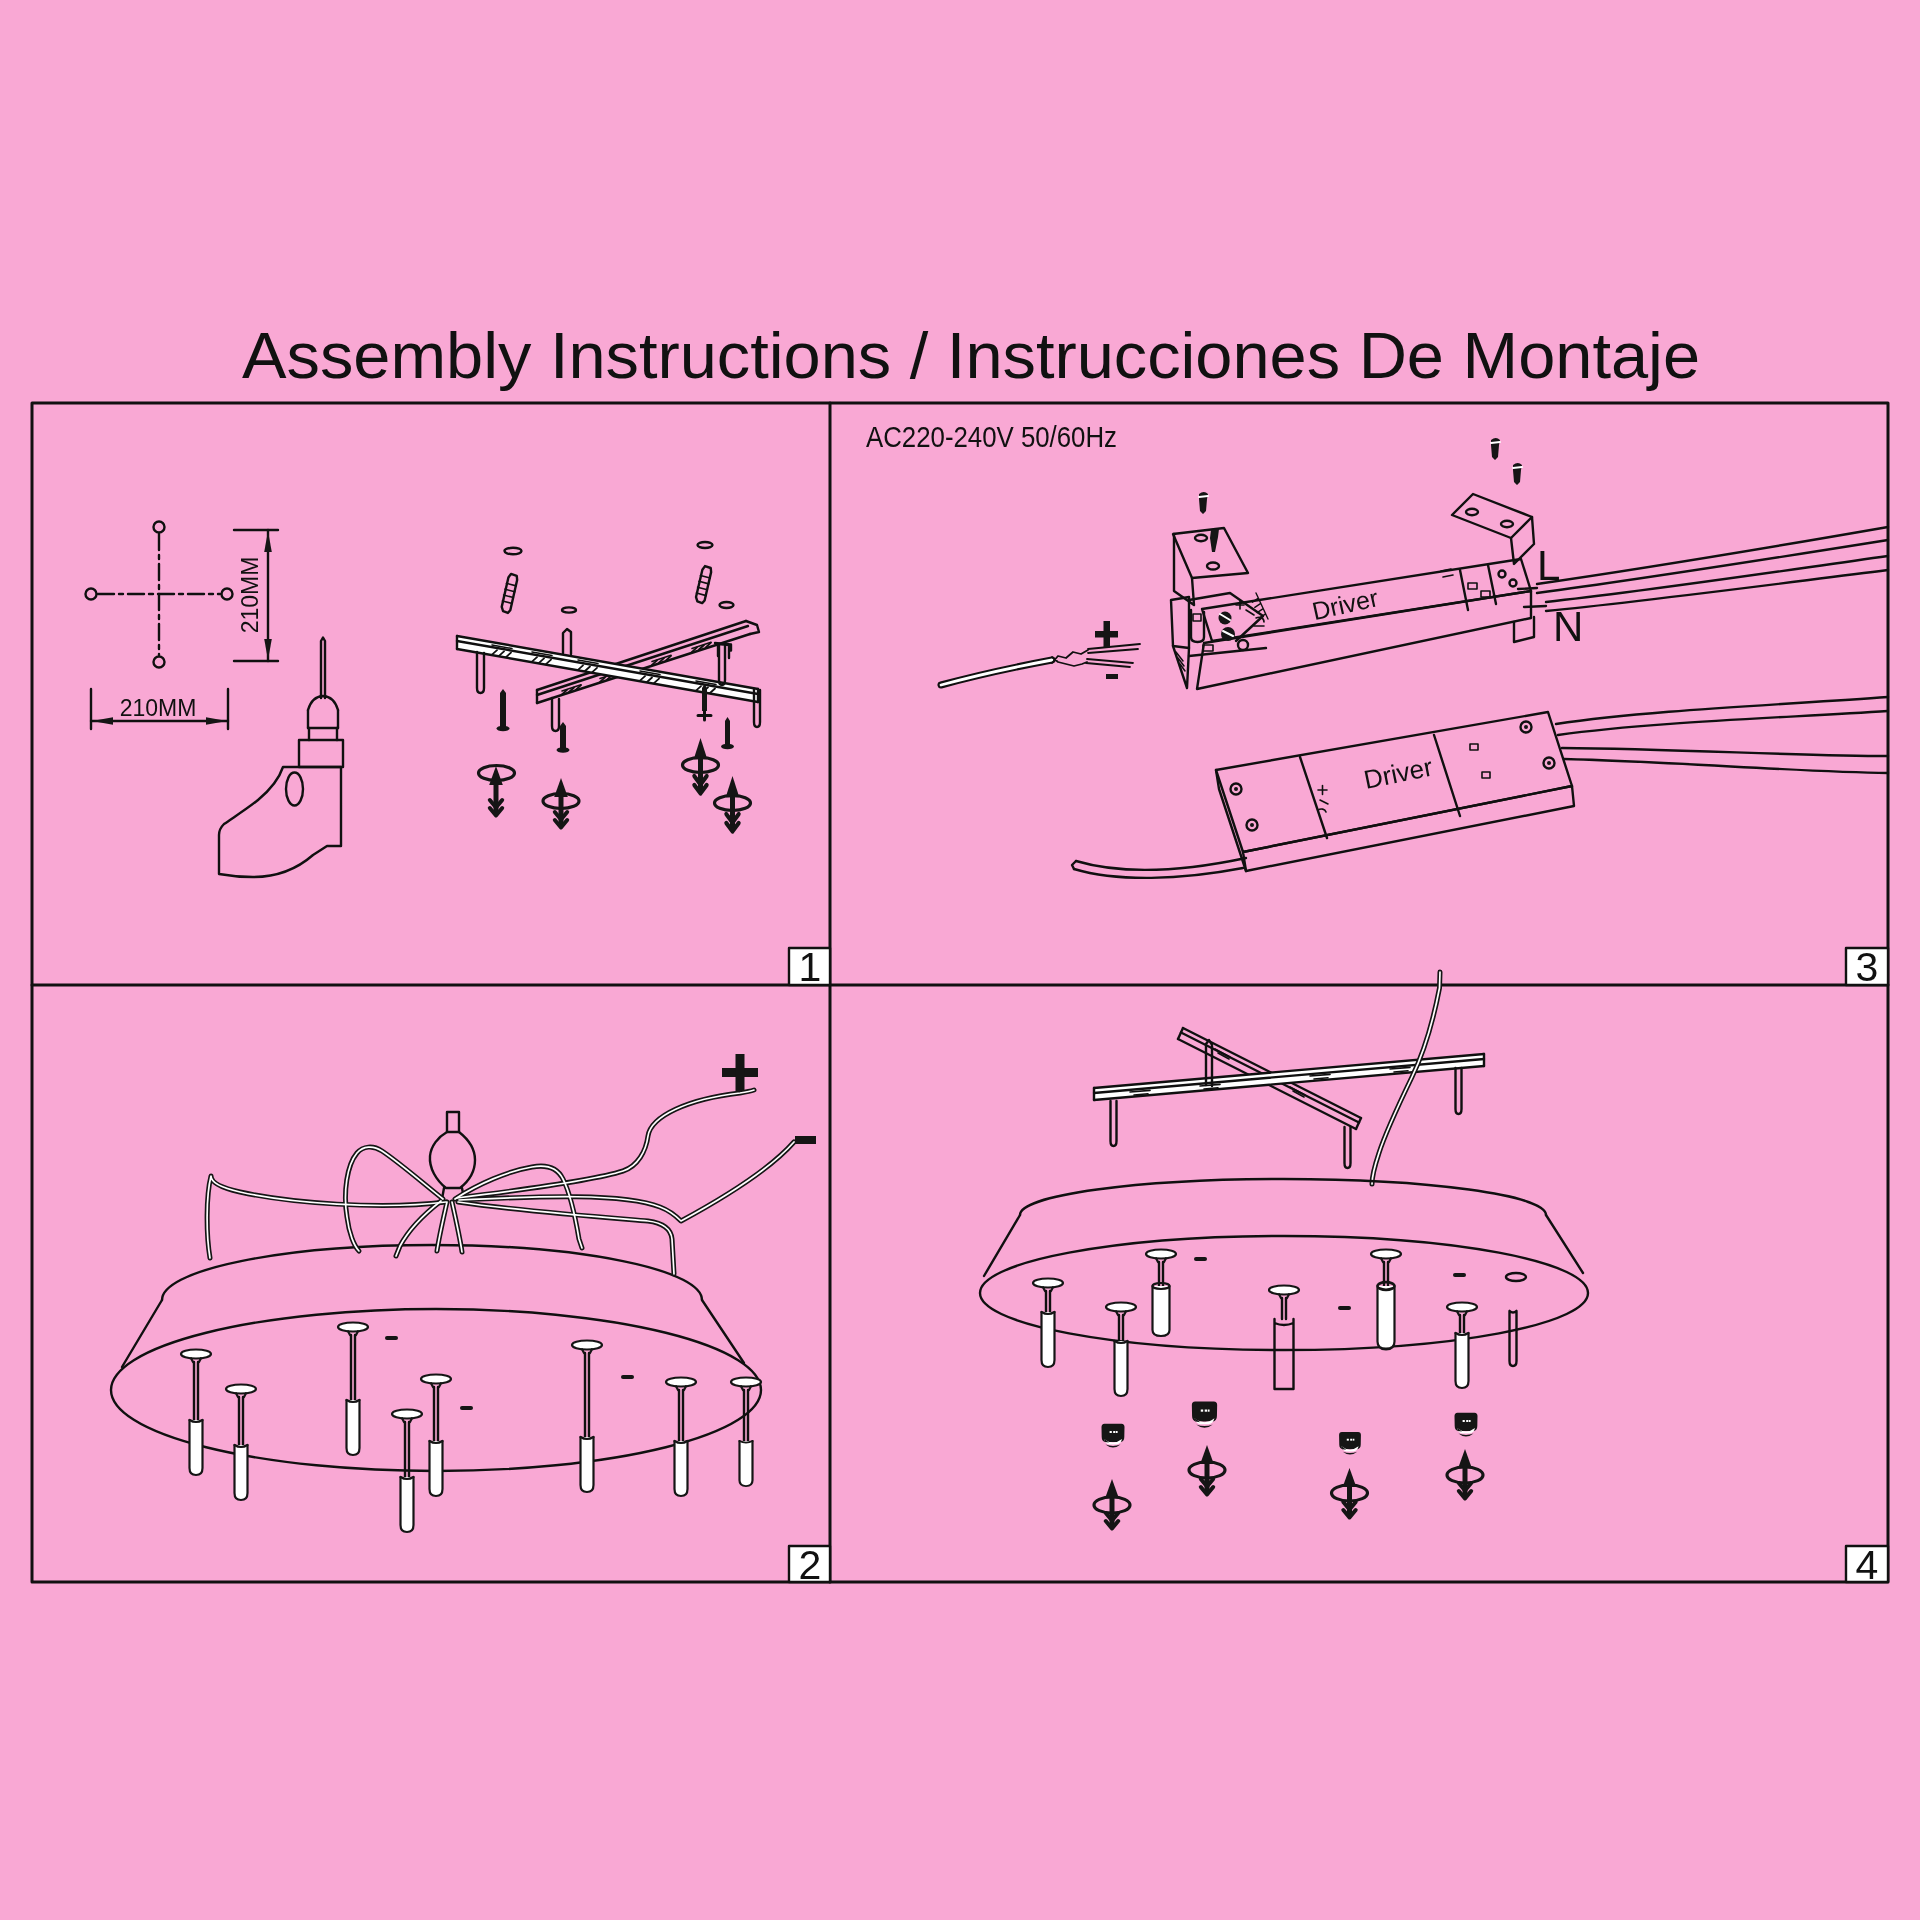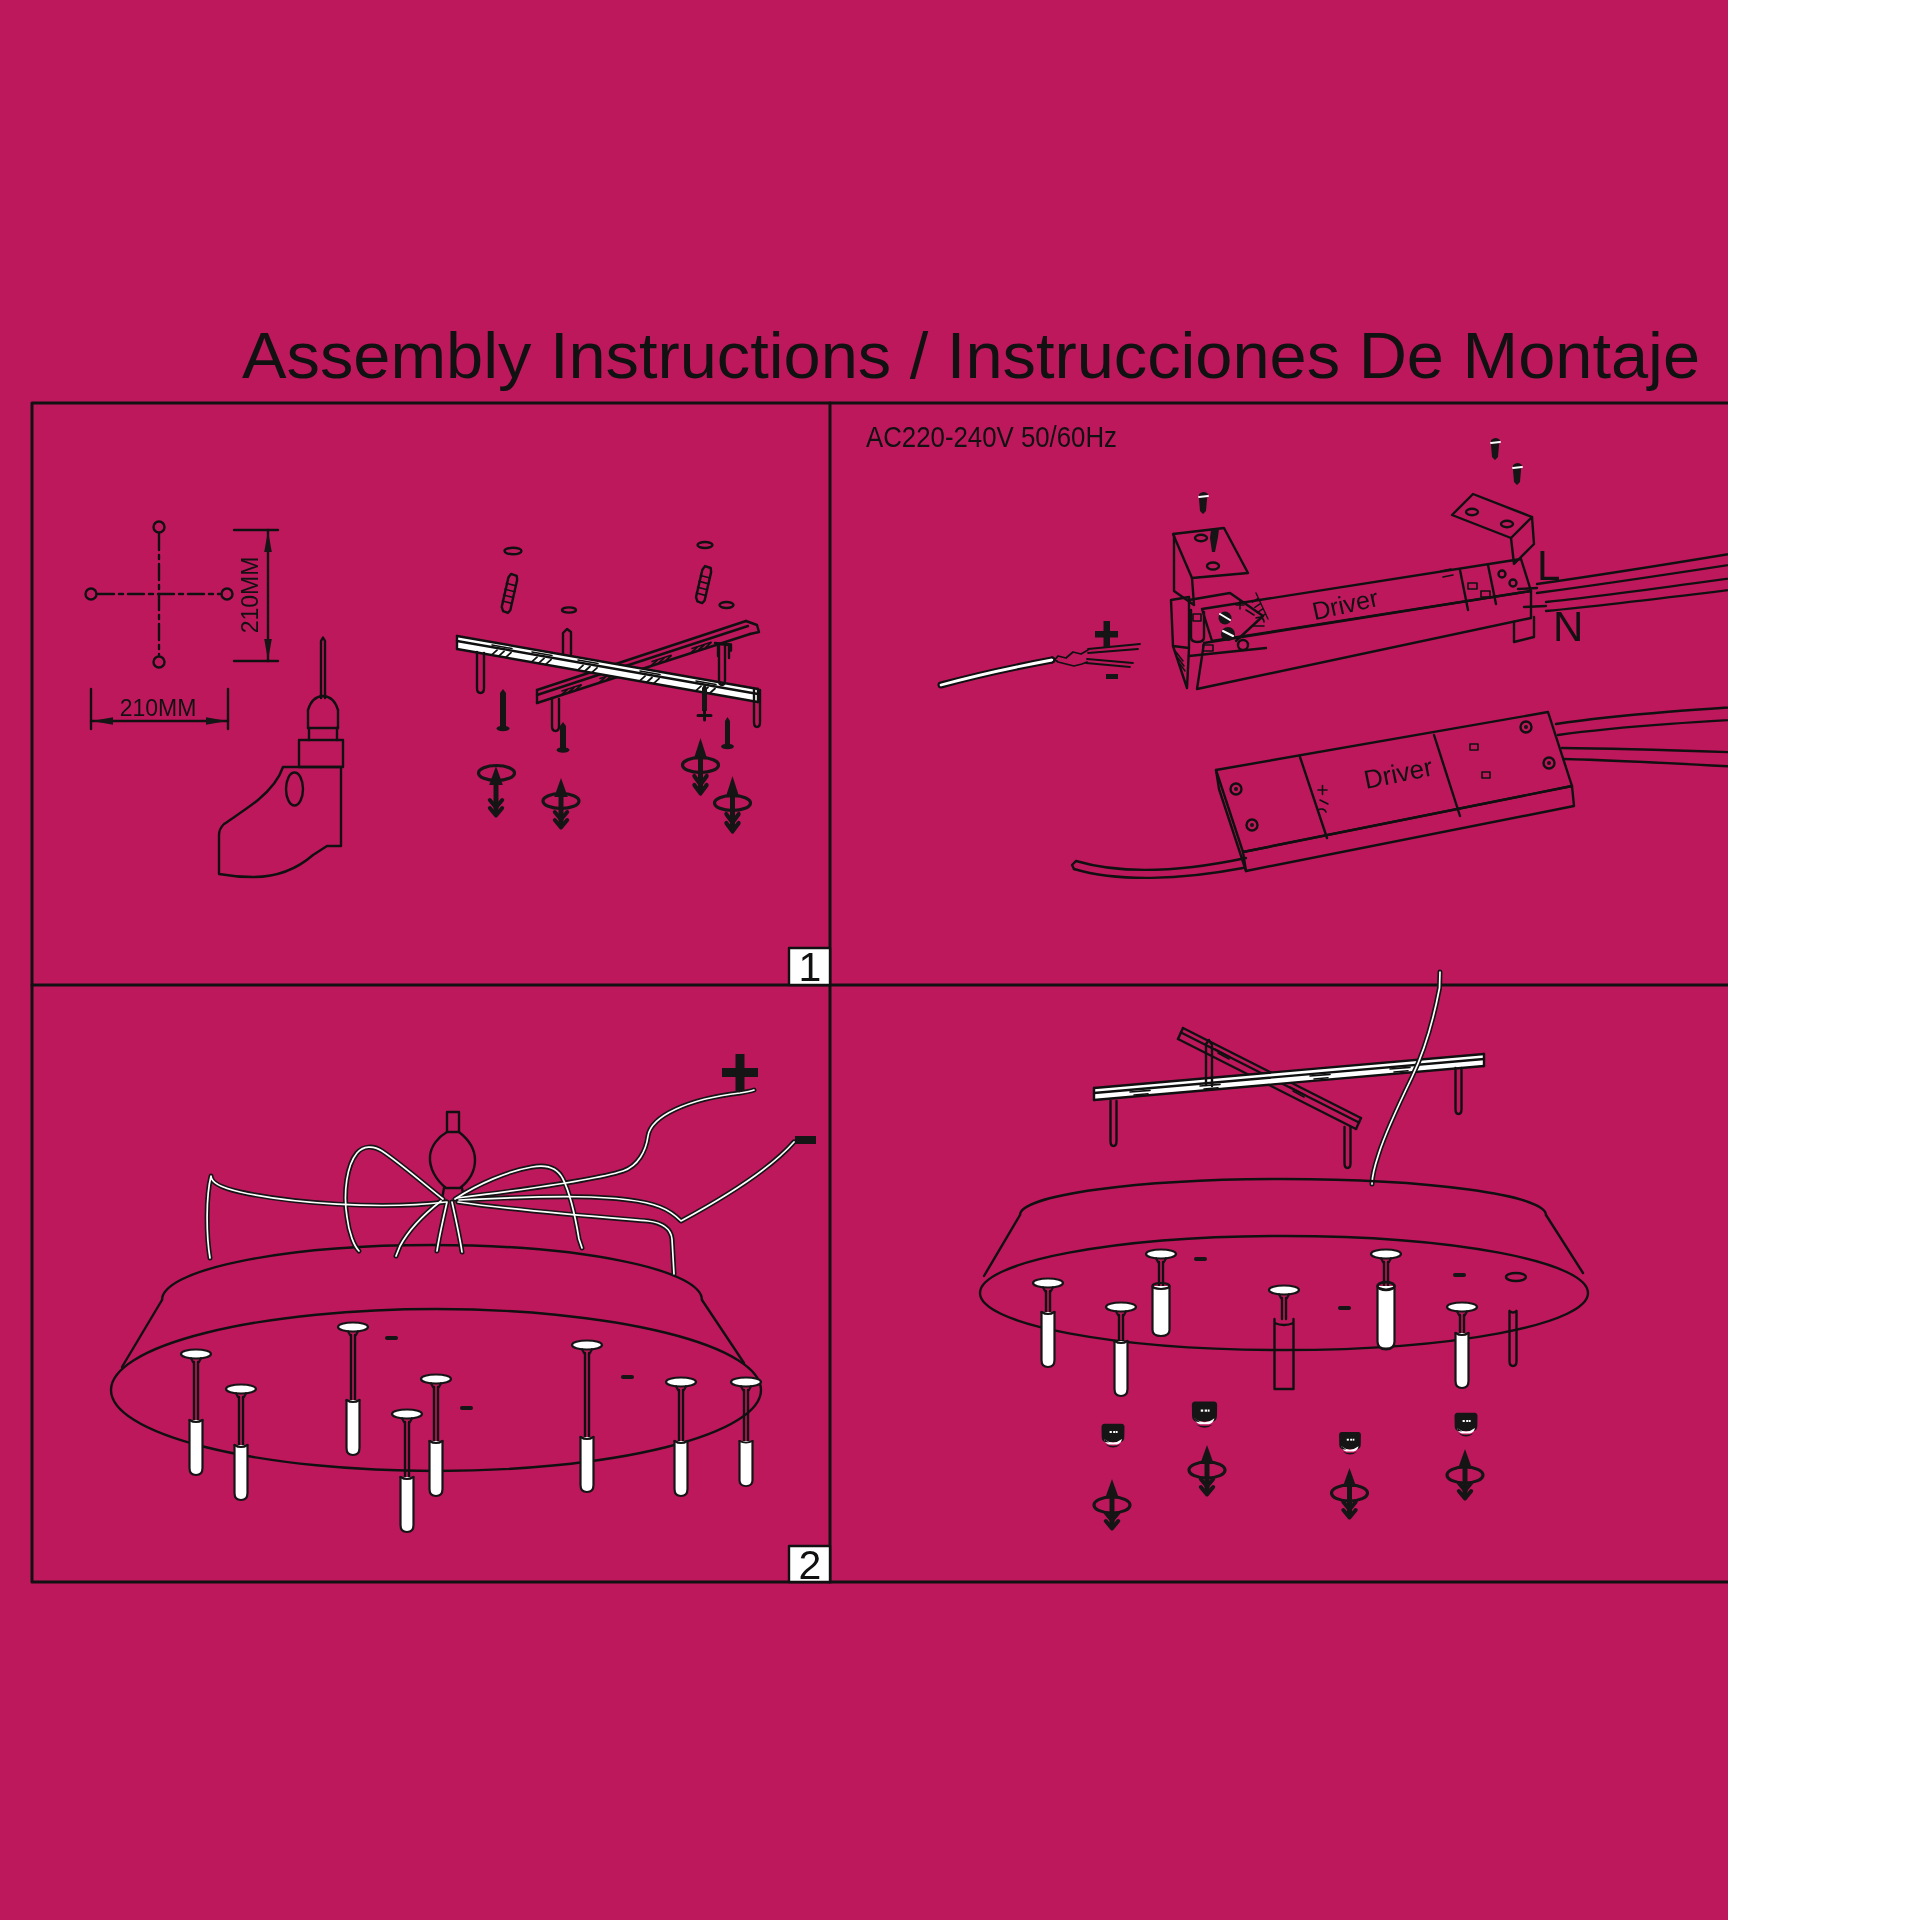--- a/index.html
+++ b/index.html
@@ -1,16 +1,16 @@
 <!DOCTYPE html>
 <html><head>
 <meta charset="utf-8">
 <style>
   html,body{margin:0;padding:0;background:#ffffff;}
-  #page{position:relative;width:1728px;height:1920px;background:#be185d;overflow:hidden;transform:translateZ(0);}
+  #page{position:relative;width:1920px;height:1920px;background:#f9a8d4;overflow:hidden;transform:translateZ(0);}
   svg{position:absolute;left:0;top:0;}
   text{font-family:"Liberation Sans", sans-serif;fill:#111;}
 </style>
 </head>
 <body>
 <div id="page">
 <svg width="1920" height="1920" viewBox="0 0 1920 1920" fill="none" stroke-linecap="round" stroke-linejoin="round" opacity="0.999">
   <defs>
     <g id="rarr">
       <polygon points="0,0 -6.8,19 6.8,19" fill="#151515" stroke="none"></polygon>

